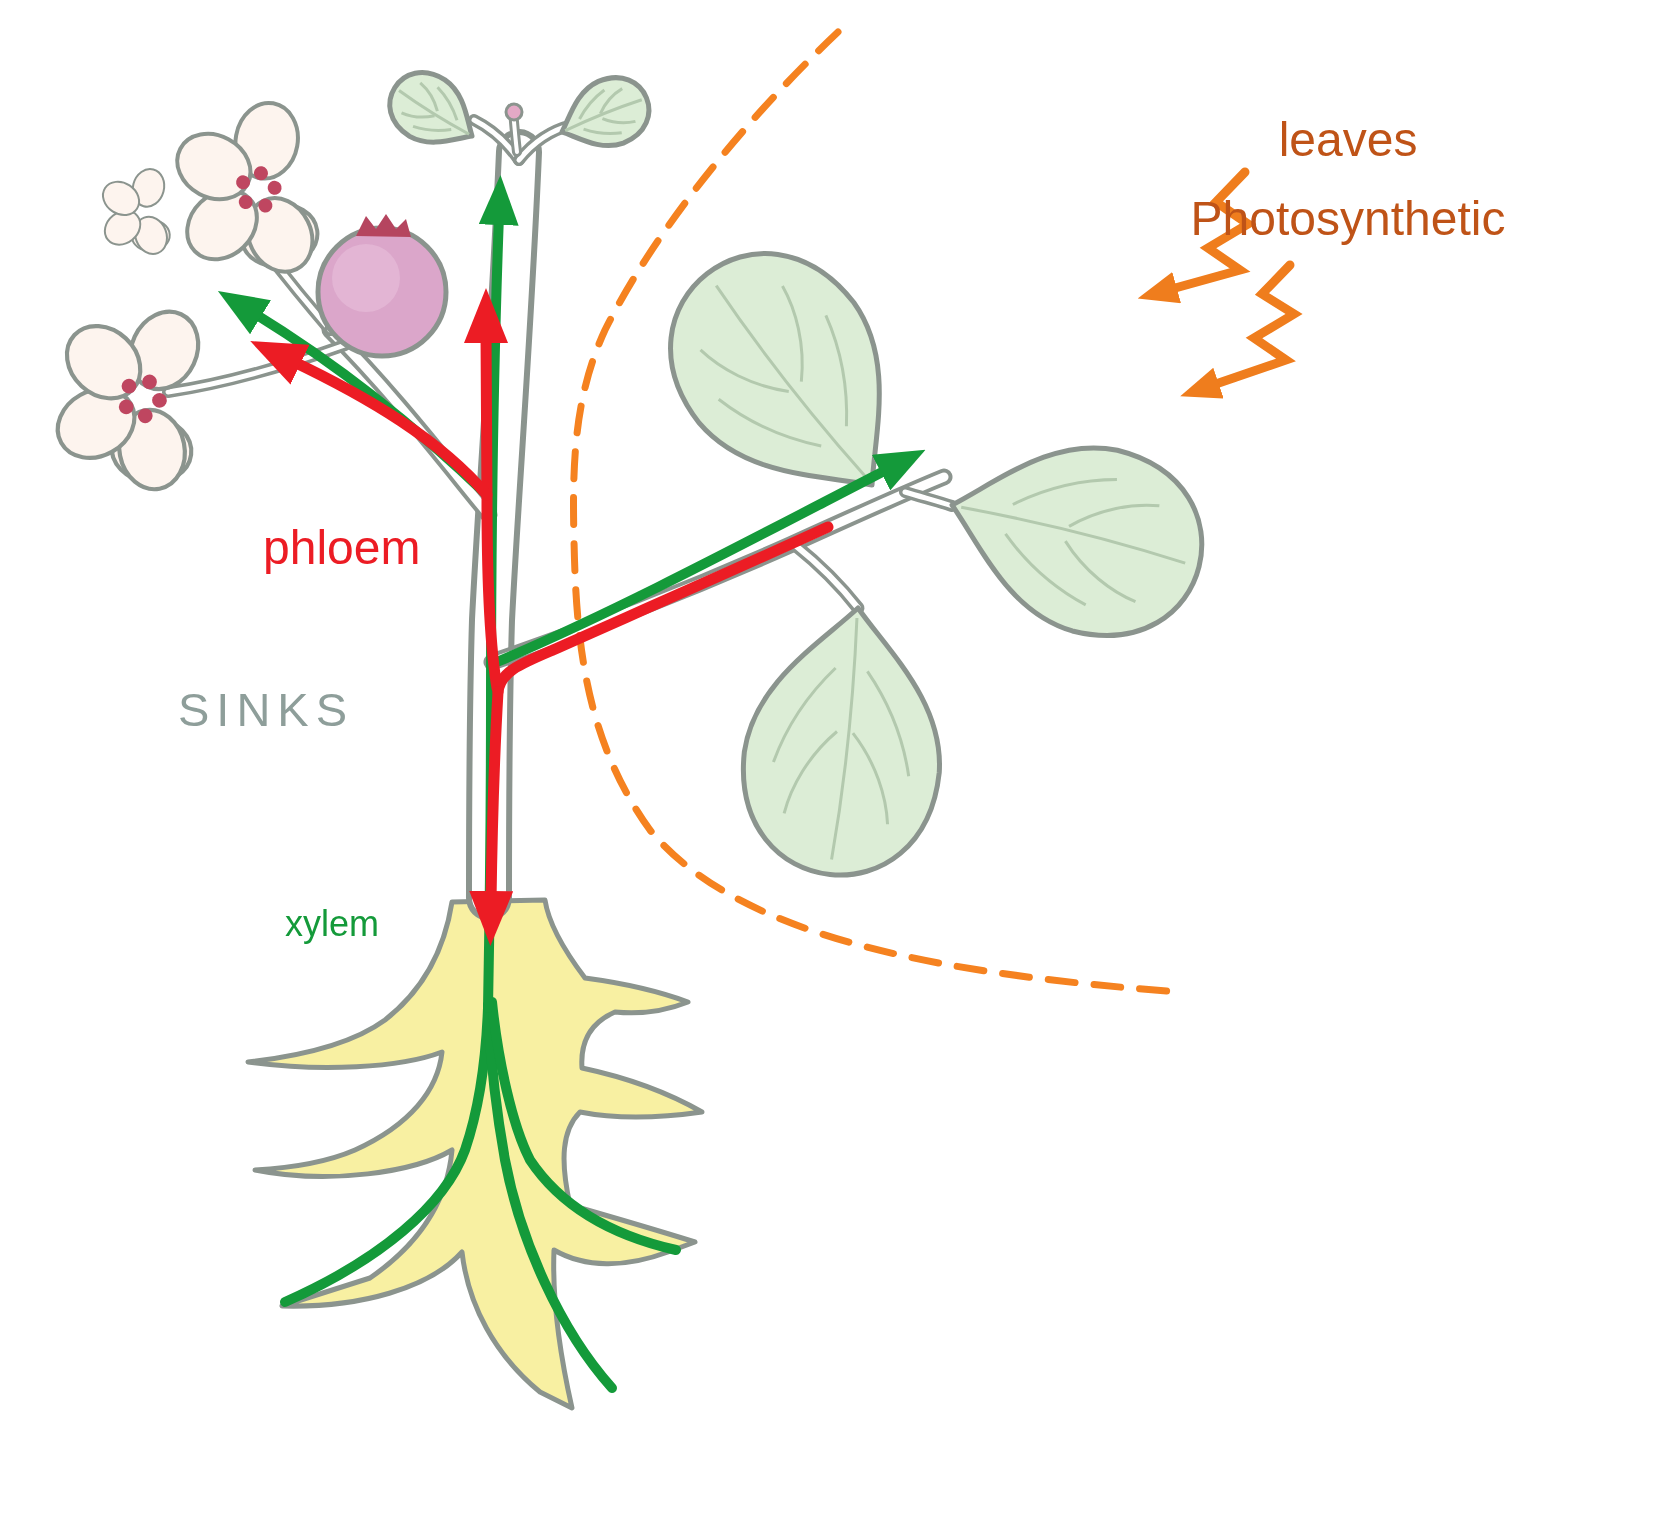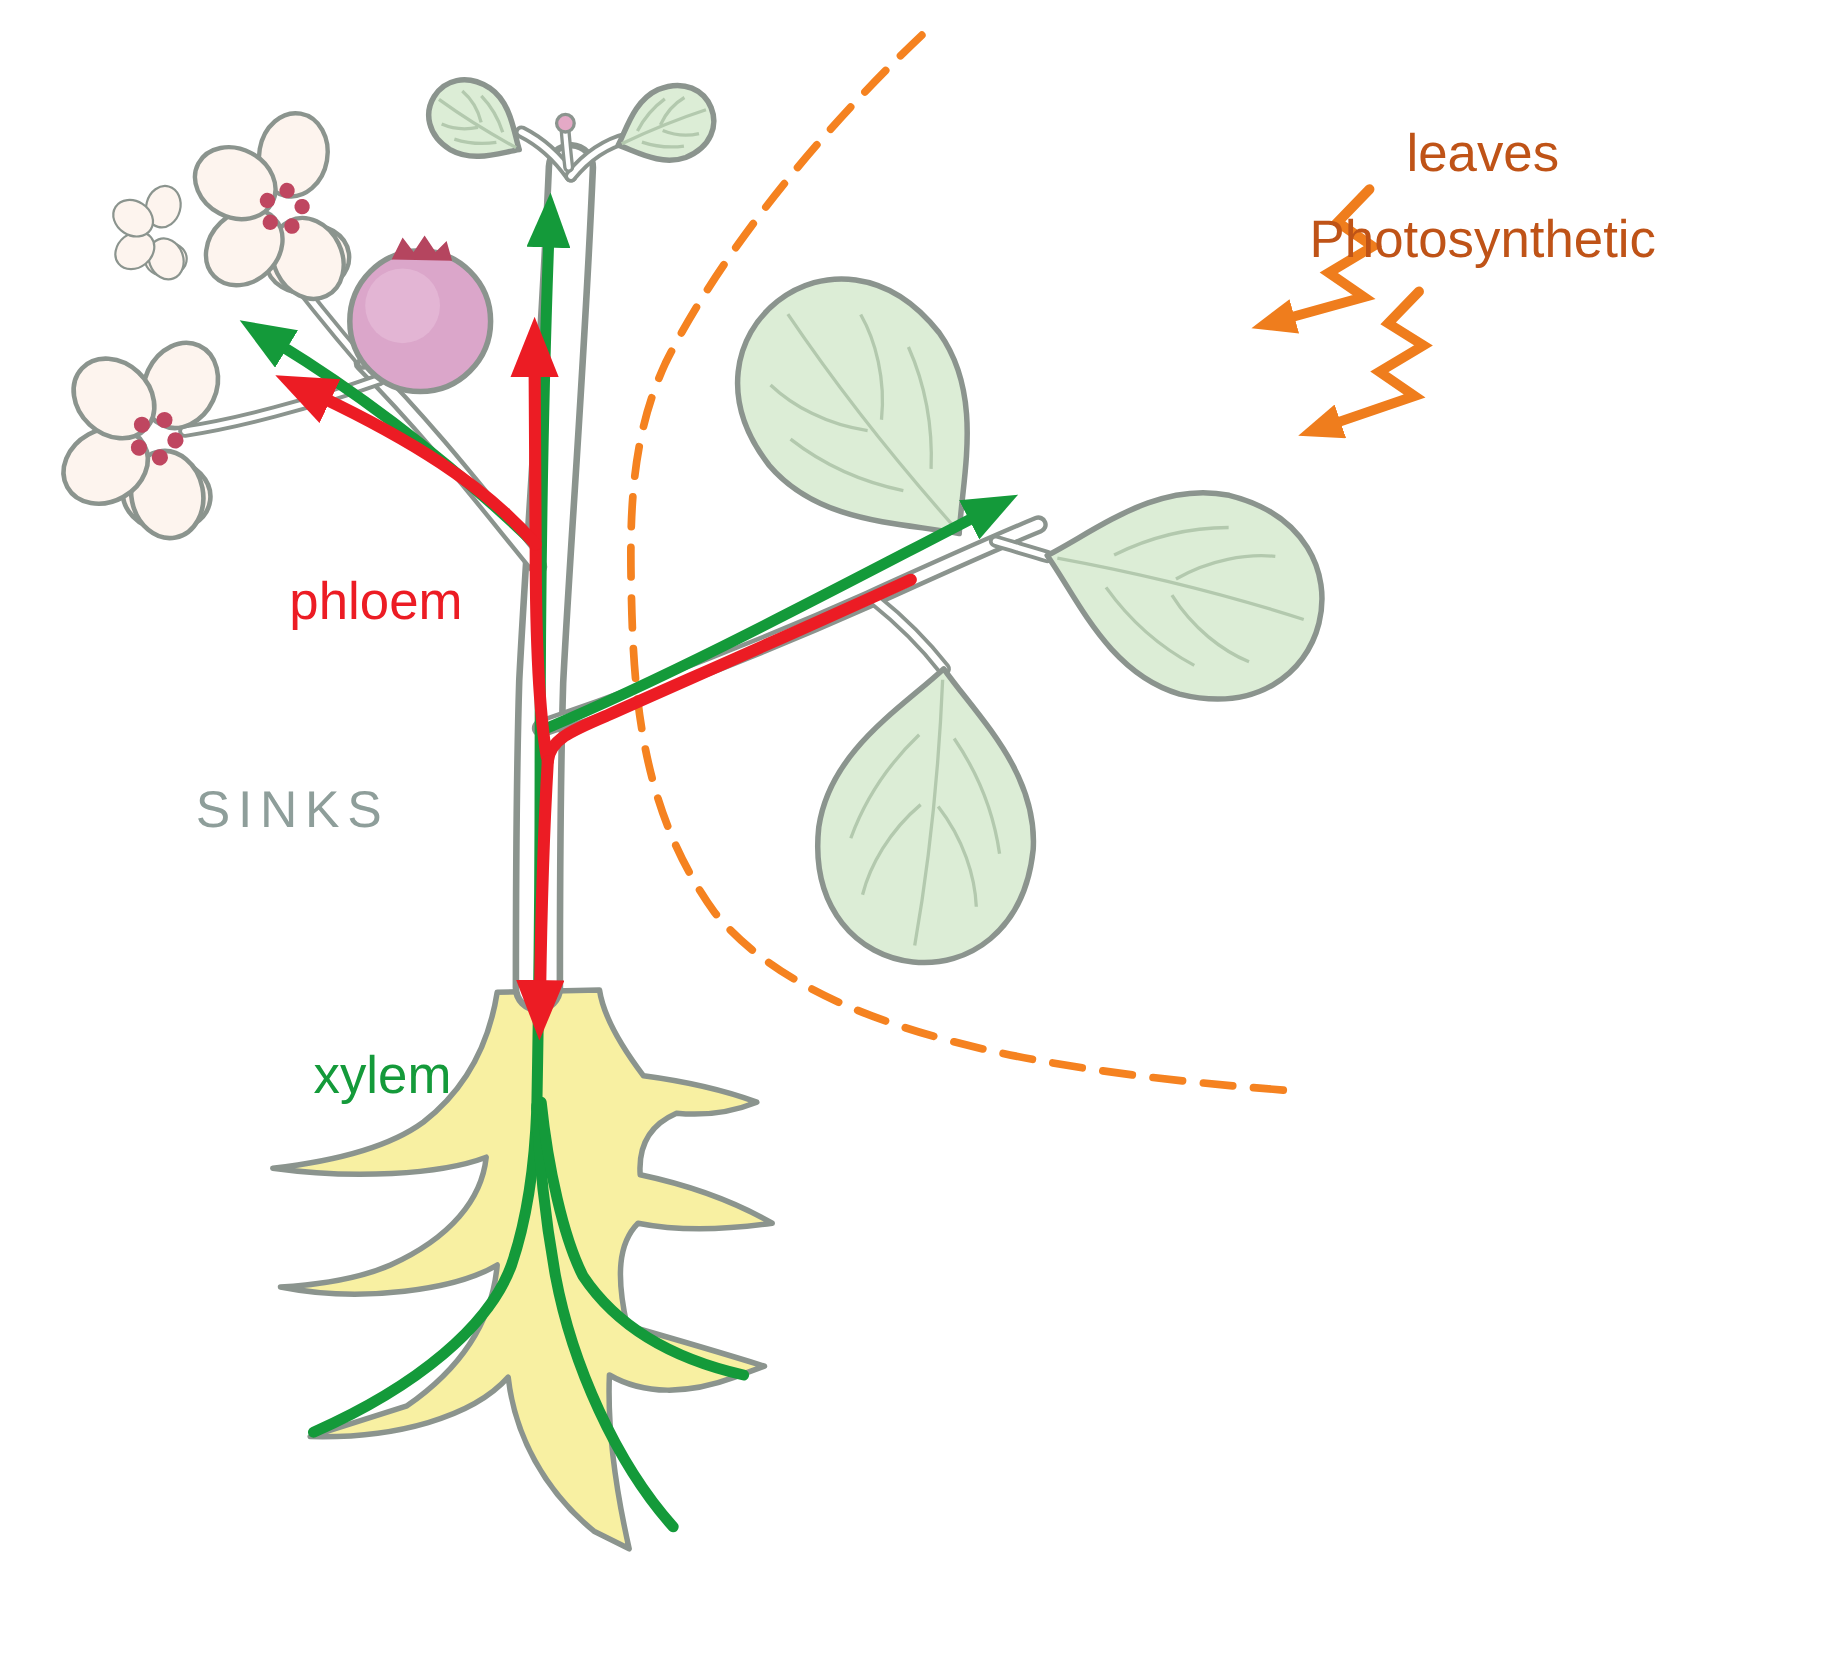--- a/index.html
+++ b/index.html
@@ -8,22 +8,22 @@
     font-family:"Liberation Sans", sans-serif;overflow:hidden;
   }
   .stage{position:absolute;inset:0;}
   svg{position:absolute;left:0;top:0;}
   .lbl{position:absolute;white-space:nowrap;}
   .lbl-photo{
     left:1128px;top:100px;width:440px;text-align:center;
     font-size:48px;line-height:1.65;color:#bf5317;
   }
   .lbl-phloem{left:263px;top:520px;font-size:48px;color:#ec1c24;}
-  .lbl-xylem{left:285px;top:903px;font-size:48px;color:#149a3a;margin-top:48px;}
-  .lbl-sinks{left:178px;top:708px;font-size:47px;color:#8e9e9a;letter-spacing:7px;}
+  .lbl-xylem{left:285px;top:903px;font-size:36px;color:#149a3a;}
+  .lbl-sinks{left:178px;top:682px;font-size:47px;color:#8e9e9a;letter-spacing:7px;}
   .lbl-sources{left:1040px;top:733px;font-size:47px;color:#8e9e9a;letter-spacing:4px;}
 
   .tube-o{stroke:#8b948e;fill:none;stroke-linecap:round;}
   .tube-i{stroke:#ffffff;fill:none;stroke-linecap:round;}
   .leaf{fill:#dcedd6;stroke:#8b948e;stroke-width:5;stroke-linejoin:round;vector-effect:non-scaling-stroke;}
   .vein{fill:none;stroke:#b3c9ae;stroke-width:3;vector-effect:non-scaling-stroke;}
   .petal{fill:#fdf4ee;stroke:#8b948e;stroke-width:4;}
   .dot{fill:#bf4660;}
   .xylem-line{stroke:#149a3a;stroke-width:10;fill:none;stroke-linecap:round;}
   .phloem-line{stroke:#ec1c24;stroke-width:11;fill:none;stroke-linecap:round;}

